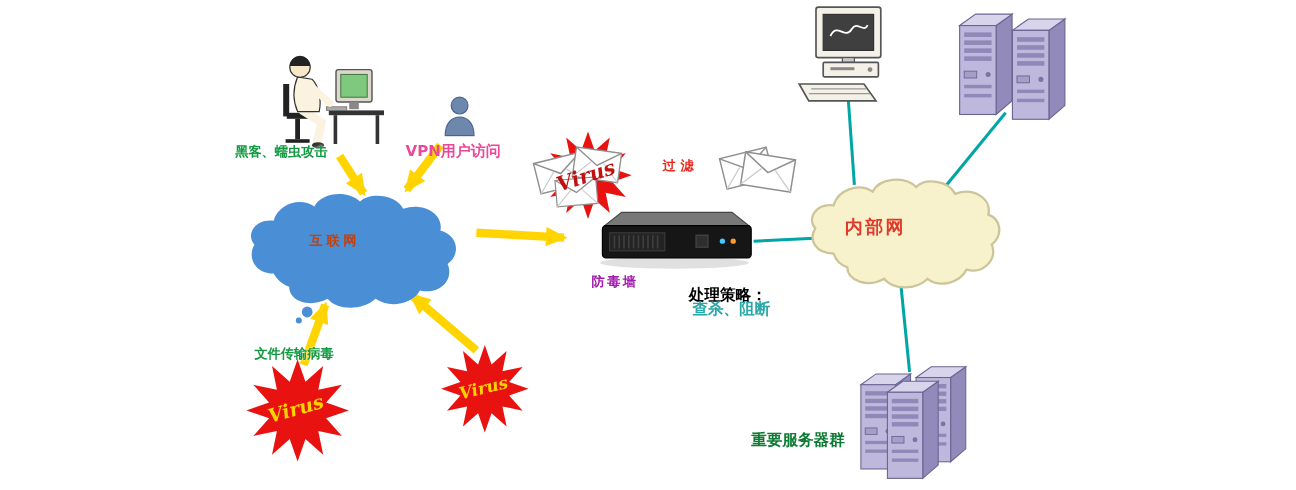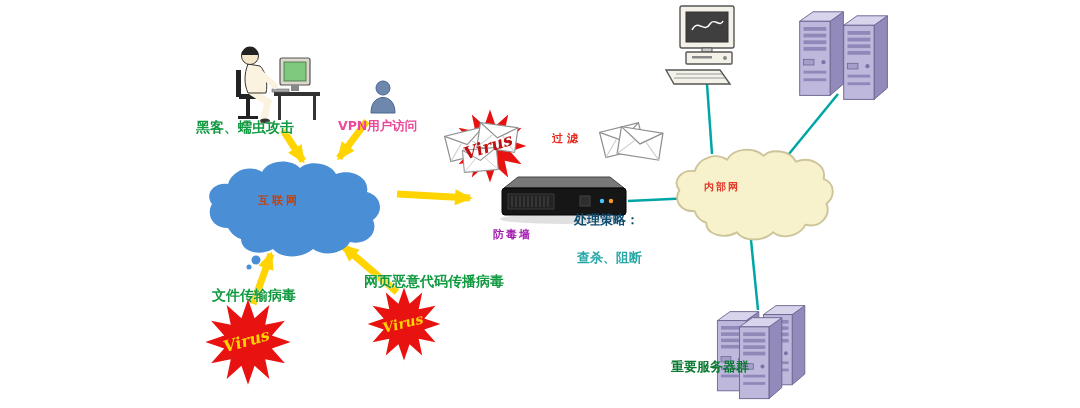--- a/index.html
+++ b/index.html
@@ -5,25 +5,25 @@
   html,body{margin:0;padding:0;background:#fff;}
   .canvas{
     position:relative;width:1080px;height:408px;background:#ffffff;
     overflow:hidden;font-family:"DejaVu Sans", sans-serif;
   }
   .abs{position:absolute;}
   .label{
     position:absolute;font-weight:bold;white-space:nowrap;
     font-family:"DejaVu Sans", sans-serif;
   }
-  .lbl-green{font-size:14px;text-shadow:0 0 2px #ffffff;}
+  .lbl-green{font-size:11px;text-shadow:0 0 2px #ffffff;}
   .lbl-red{font-size:11px;}
   .lbl-teal{font-size:13px;}
   .cloud-label-internet{font-size:11px;color:#c2410c;letter-spacing:3px;}
-  .cloud-label-intranet{font-size:10px;letter-spacing:2px;}
+  .cloud-label-intranet{font-size:15px;letter-spacing:2px;}
   svg{display:block;}
   .virus-text{
     font-family:"DejaVu Serif", serif;
     font-style:italic;font-weight:bold;
   }
 </style>
 </head>
 <body>
 
 <div class="canvas">
@@ -138,21 +138,21 @@
     <polygon points="20,18 140,18 126,7 34,7" fill="#787878" stroke="#444" stroke-width="1"></polygon>
     <rect x="18" y="18" width="124" height="27" rx="3" fill="#161616" stroke="#000" stroke-width="1"></rect>
     <rect x="24" y="24" width="46" height="15" fill="#232323" stroke="#3a3a3a" stroke-width="1"></rect>
     <path d="M28,26 V37 M32,26 V37 M36,26 V37 M40,26 V37 M44,26 V37 M48,26 V37 M52,26 V37 M56,26 V37 M60,26 V37 M64,26 V37" stroke="#3f3f3f" stroke-width="1.4"></path>
     <rect x="96" y="26" width="10" height="10" fill="#2e2e2e" stroke="#454545" stroke-width="1"></rect>
     <circle cx="118" cy="31" r="2.2" fill="#44c8ff"></circle>
     <circle cx="127" cy="31" r="2.2" fill="#ff9a2a"></circle>
   </svg>
   <div class="label lbl-red" style="left: 493px; top: 227px; letter-spacing: 2px; color: #a21caf;">防毒墙</div>
 
-  <div class="label lbl-teal" style="left: 574px; top: 211px; color: #0c4a6e;">处理策略：</div>
+  <div class="label lbl-teal" style="left: 574px; top: 237px; color: #000000;">处理策略：</div>
   <div class="label lbl-teal" style="left: 577px; top: 249px; color: rgb(42, 167, 167);">查杀、阻断</div>
 
   <svg class="abs" style="left:666px;top:140px;" width="172" height="112" viewBox="0 0 180 112">
     <path d="M30,72 C14,72 8,60 14,50 C6,40 16,28 30,30 C34,16 52,10 64,18 C70,6 92,4 102,14
              C110,6 130,8 136,20 C152,14 168,24 165,38 C176,42 178,56 168,64 C173,78 160,90 146,86
              C140,98 122,102 112,94 C102,104 82,104 74,94 C60,102 42,96 42,84 C36,82 32,78 30,72 Z" stroke-width="2" stroke="#cdc49a" fill="#f8f2cc"></path>
   </svg>
   <div class="label cloud-label-intranet" style="left: 704px; top: 180px; color: rgb(224, 58, 42);">内部网</div>
 
   <svg class="abs" style="left:662px;top:4px;" width="92" height="86" viewBox="0 0 92 86">
@@ -180,31 +180,30 @@
     <g transform="translate(0,6) scale(0.9)">
         <use href="#tower"></use>
       </g>
     <g transform="translate(46,0) scale(0.9)">
         <use href="#tower"></use>
       </g>
     <g transform="translate(22,12) scale(0.92)">
         <use href="#tower"></use>
       </g>
   </svg>
-  <div class="label" style="left: 626px; top: 358px; font-size: 13px; color: rgb(13, 122, 51); margin-left: 45px;">重要服务器群</div>
+  <div class="label" style="left: 626px; top: 358px; font-size: 13px; color: rgb(13, 122, 51);">重要服务器群</div>
 
   <div class="label lbl-green" style="left: 212px; top: 287px; color: rgb(18, 154, 66);">文件传输病毒</div>
   <svg class="abs" style="left:200px;top:298px;" width="96" height="88" viewBox="0 0 96 88">
     <g transform="translate(48,44) scale(0.82)">
       <use href="#burst" stroke-width="2" fill="#e81210"></use>
     </g>
     <text class="virus-text" transform="translate(48,48) rotate(-16)" text-anchor="middle" font-size="16" fill="#ffd400">Virus</text>
   </svg>
 
-  <div class="label lbl-green" style="left: 364px; top: 273px; color: rgb(18, 154, 66);">网页恶意代码传播病毒</div>
   <svg class="abs" style="left:356px;top:286px;" width="96" height="76" viewBox="0 0 96 76">
     <g transform="translate(48,38) scale(0.70)">
       <use href="#burst" stroke-width="2" fill="#e81210"></use>
     </g>
     <text class="virus-text" transform="translate(48,42) rotate(-14)" text-anchor="middle" font-size="14" fill="#ffd400">Virus</text>
   </svg>
 
 </div>
 
 </body></html>

